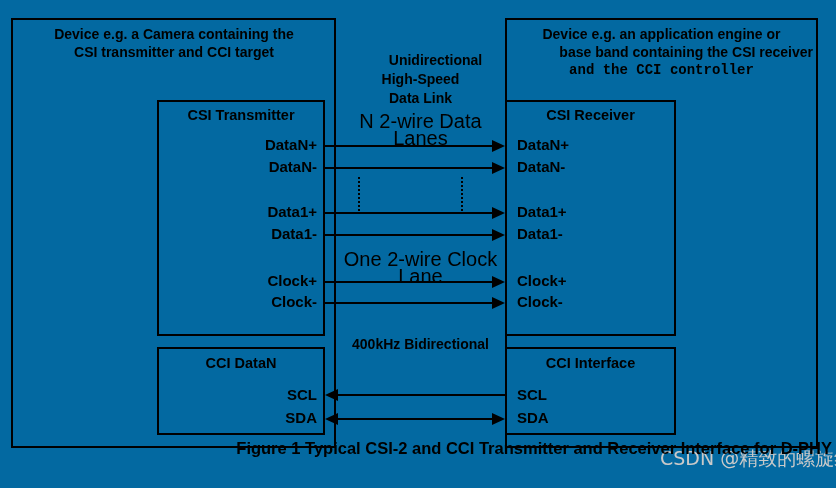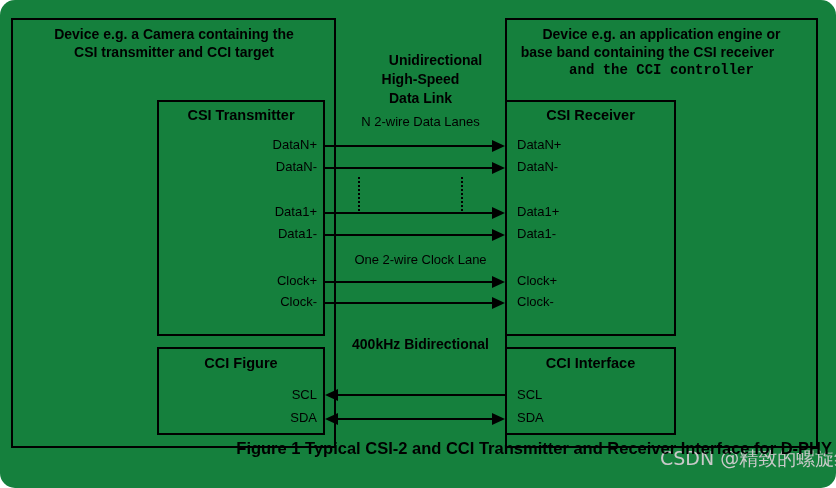--- a/index.html
+++ b/index.html
@@ -8,23 +8,22 @@
     background: #ffffff;
   }
   body {
     font-family: "Liberation Sans", sans-serif;
     color: #000000;
   }
   #figure {
     position: relative;
     width: 836px;
     height: 488px;
-    background: #15803d;
+    background: #0369a1;
     overflow: hidden;
-    border-radius: 15px;
   }
   .box {
     position: absolute;
     border: 2px solid #000000;
     background: transparent;
     box-sizing: border-box;
   }
   .outer-box { border-width: 2px; }
   .inner-box { border-width: 2px; }
 
@@ -47,30 +46,30 @@
     text-align: center;
     font-weight: bold;
     font-size: 14px;
     line-height: 17px;
     color: #000000;
   }
   .lane-label {
     position: absolute;
     text-align: center;
     font-weight: normal;
-    font-size: 13px;
+    font-size: 20px;
     line-height: 17px;
     color: #000000;
   }
 
   .pin {
     position: absolute;
-    font-size: 13px;
+    font-size: 15px;
     line-height: 15px;
-    font-weight: normal;
+    font-weight: bold;
     color: #000000;
     white-space: nowrap;
   }
   .pin-right { text-align: right; }
   .pin-left  { text-align: left; }
 
   .wire {
     position: absolute;
     height: 0;
     border-top: 2px solid #000000;
@@ -125,28 +124,28 @@
   <div class="box-title inner-title" style="left:157px; top:107px; width:168px;">CSI Transmitter</div>
 
   <div class="pin pin-right" style="left:185px; top:137px; width:132px;">DataN+</div>
   <div class="pin pin-right" style="left:185px; top:159px; width:132px;">DataN-</div>
   <div class="pin pin-right" style="left:185px; top:204px; width:132px;">Data1+</div>
   <div class="pin pin-right" style="left:185px; top:226px; width:132px;">Data1-</div>
   <div class="pin pin-right" style="left:185px; top:273px; width:132px;">Clock+</div>
   <div class="pin pin-right" style="left:185px; top:294px; width:132px;">Clock-</div>
 
   <div class="box inner-box" style="left:157px; top:347px; width:168px; height:88px;"></div>
-  <div class="box-title inner-title" style="left:157px; top:355px; width:168px;">CCI Figure</div>
+  <div class="box-title inner-title" style="left:157px; top:355px; width:168px;">CCI DataN</div>
   <div class="pin pin-right" style="left:185px; top:387px; width:132px;">SCL</div>
   <div class="pin pin-right" style="left:185px; top:410px; width:132px;">SDA</div>
 
   <div class="box outer-box" style="left:505px; top:18px; width:313px; height:430px;"></div>
 
   <div class="box-title" style="left:510px; top:26px; width:303px;">Device e.g. an application engine or</div>
-  <div class="box-title" style="left:496px; top:44px; width:303px;">base band containing the CSI receiver</div>
+  <div class="box-title" style="left:510px; top:44px; width:303px;text-align:right;">base band containing the CSI receiver</div>
   <div class="box-title" style="left:510px; top:62px; width:303px;font-family:Liberation Mono, monospace;">and the CCI controller</div>
 
   <div class="box inner-box" style="left:505px; top:100px; width:171px; height:236px;"></div>
   <div class="box-title inner-title" style="left:505px; top:107px; width:171px;">CSI Receiver</div>
 
   <div class="pin pin-left" style="left:517px; top:137px; width:140px;">DataN+</div>
   <div class="pin pin-left" style="left:517px; top:159px; width:140px;">DataN-</div>
   <div class="pin pin-left" style="left:517px; top:204px; width:140px;">Data1+</div>
   <div class="pin pin-left" style="left:517px; top:226px; width:140px;">Data1-</div>
   <div class="pin pin-left" style="left:517px; top:273px; width:140px;">Clock+</div>

